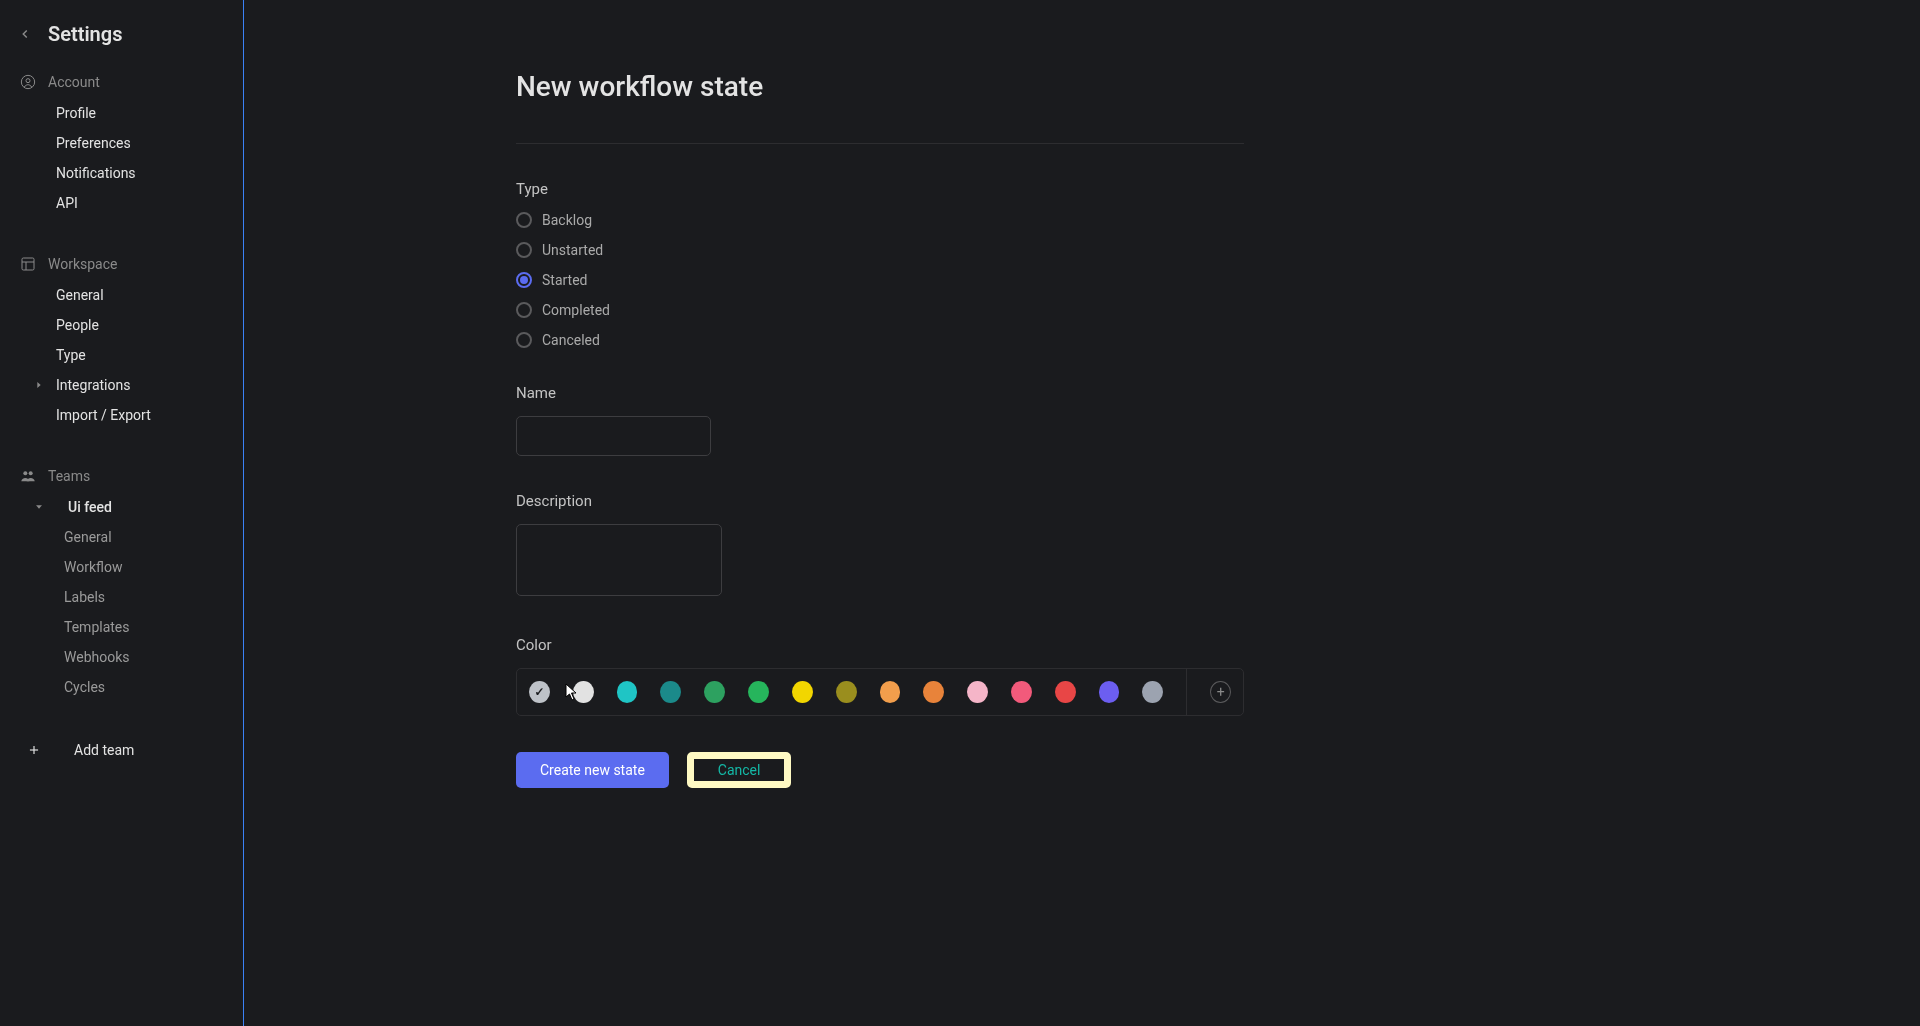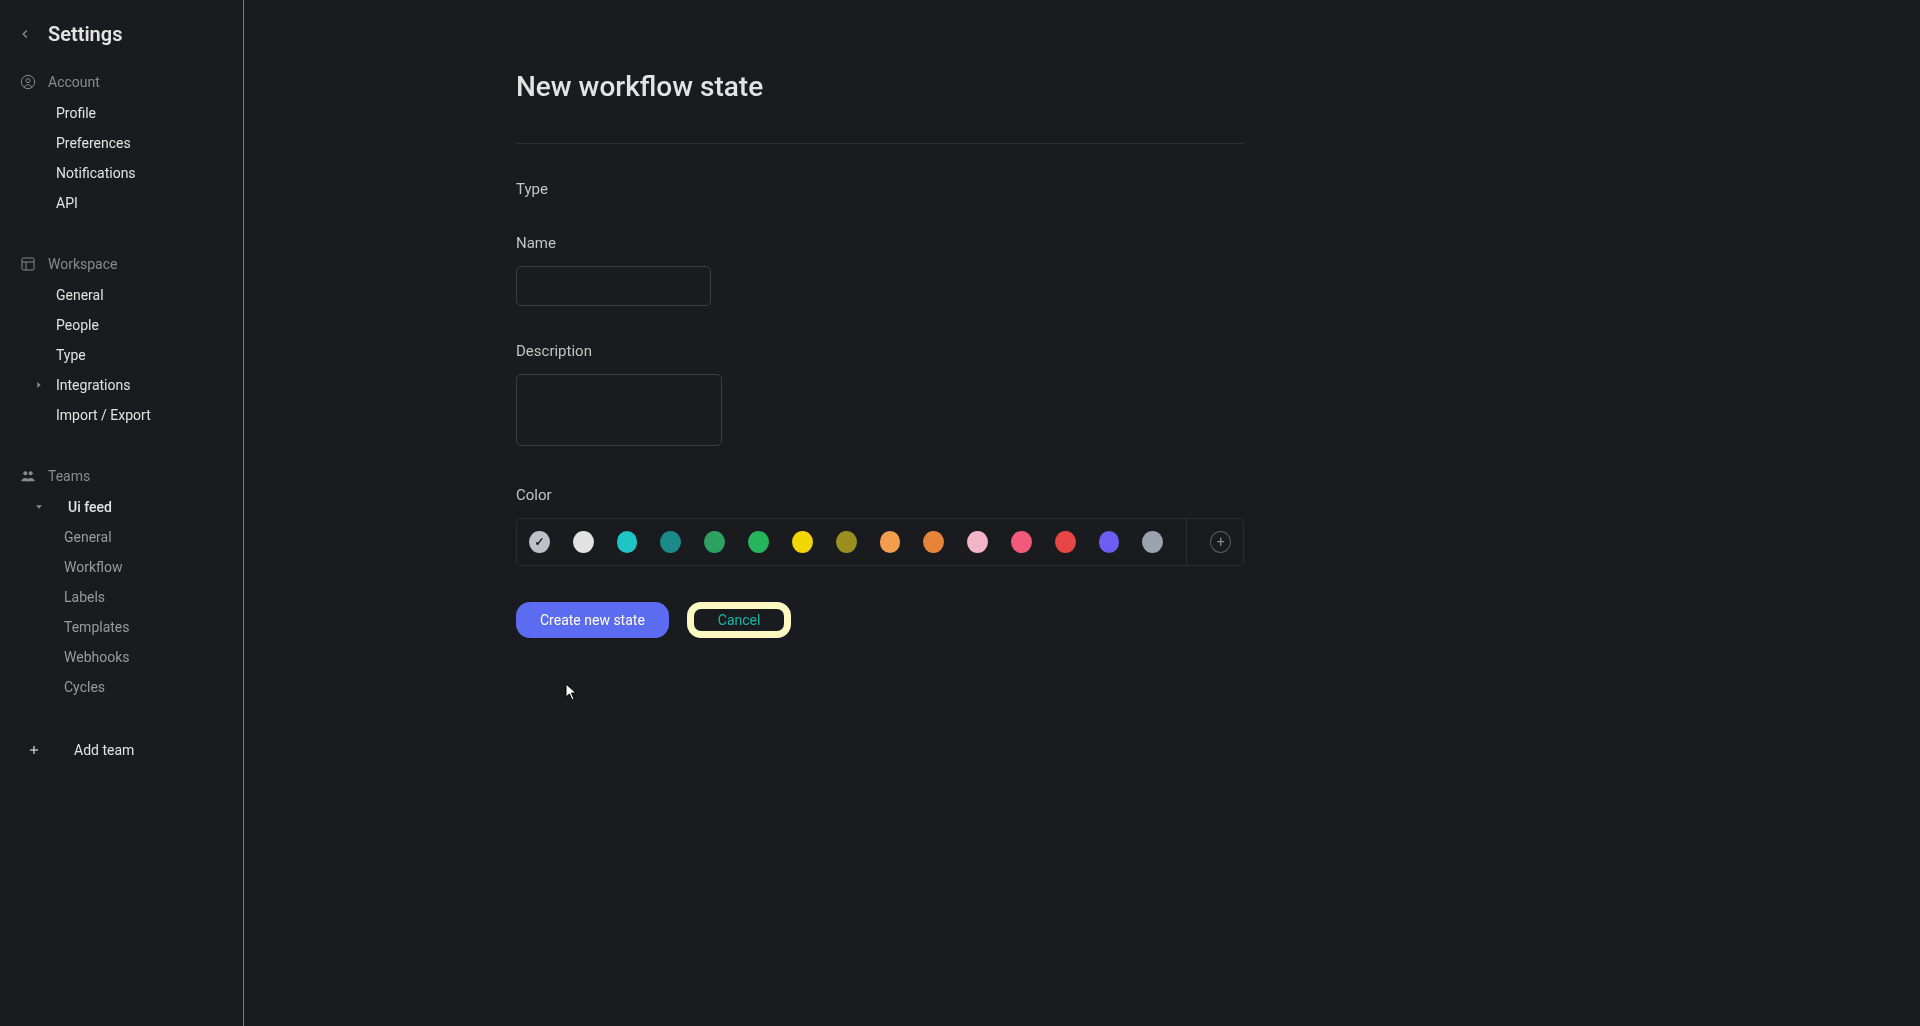--- a/index.html
+++ b/index.html
@@ -279,21 +279,21 @@
 
     .button-row {
       display: flex;
       gap: 18px;
       margin-top: 28px;
     }
 
     .btn {
       height: 36px;
       padding: 0 24px;
-      border-radius: 14px;
+      border-radius: 5px;
       font-size: 14px;
       cursor: pointer;
       border: none;
       font-family: inherit;
     }
 
     .btn-primary {
       background: #5b6cf0;
       color: #ffffff;
     }
@@ -405,20 +405,42 @@
       <span>Add team</span>
     </div>
   </div>
 
   <div class="main-content">
     <h2 class="page-title">New workflow state</h2>
     <hr class="divider">
 
     <div class="form-section">
       <label class="form-label">Type</label>
+      <div class="radio-group" id="type-radio-group">
+          <div class="radio-item">
+            <div class="radio-button"></div>
+            <span class="radio-label">Backlog</span>
+          </div>
+          <div class="radio-item">
+            <div class="radio-button"></div>
+            <span class="radio-label">Unstarted</span>
+          </div>
+          <div class="radio-item">
+            <div class="radio-button checked"></div>
+            <span class="radio-label">Started</span>
+          </div>
+          <div class="radio-item">
+            <div class="radio-button"></div>
+            <span class="radio-label">Completed</span>
+          </div>
+          <div class="radio-item">
+            <div class="radio-button"></div>
+            <span class="radio-label">Canceled</span>
+          </div>
+        </div>
     </div>
 
     <div class="form-section">
       <label class="form-label">Name</label>
       <input type="text" class="text-input" value="" style="">
     </div>
 
     <div class="form-section">
       <label class="form-label">Description</label>
       <textarea class="textarea-input" style=""></textarea>

